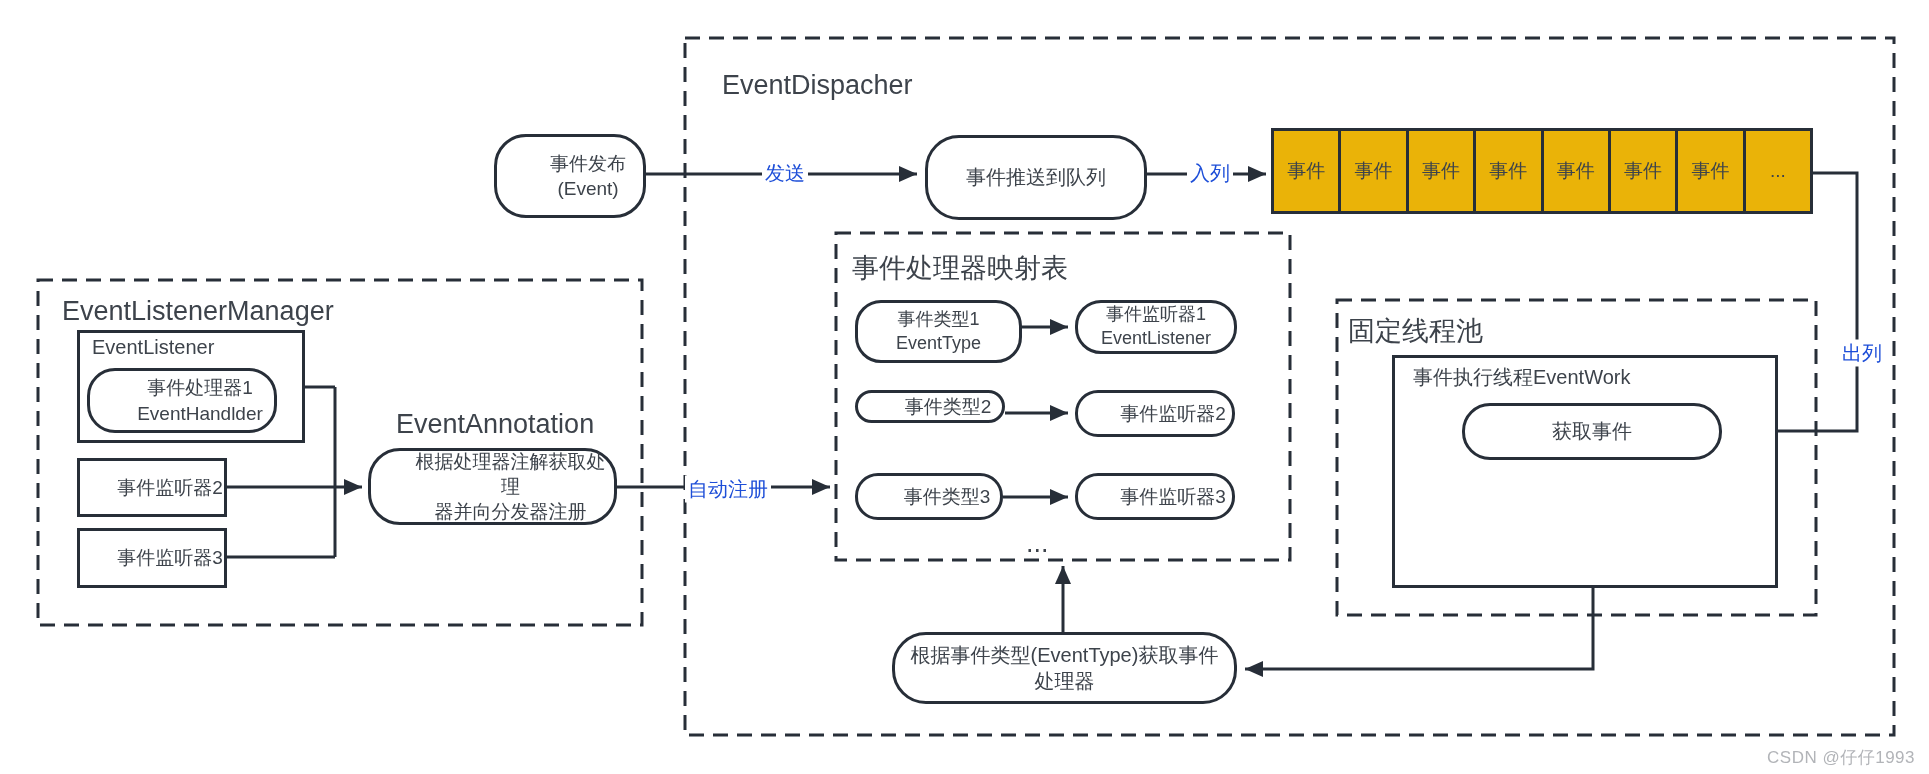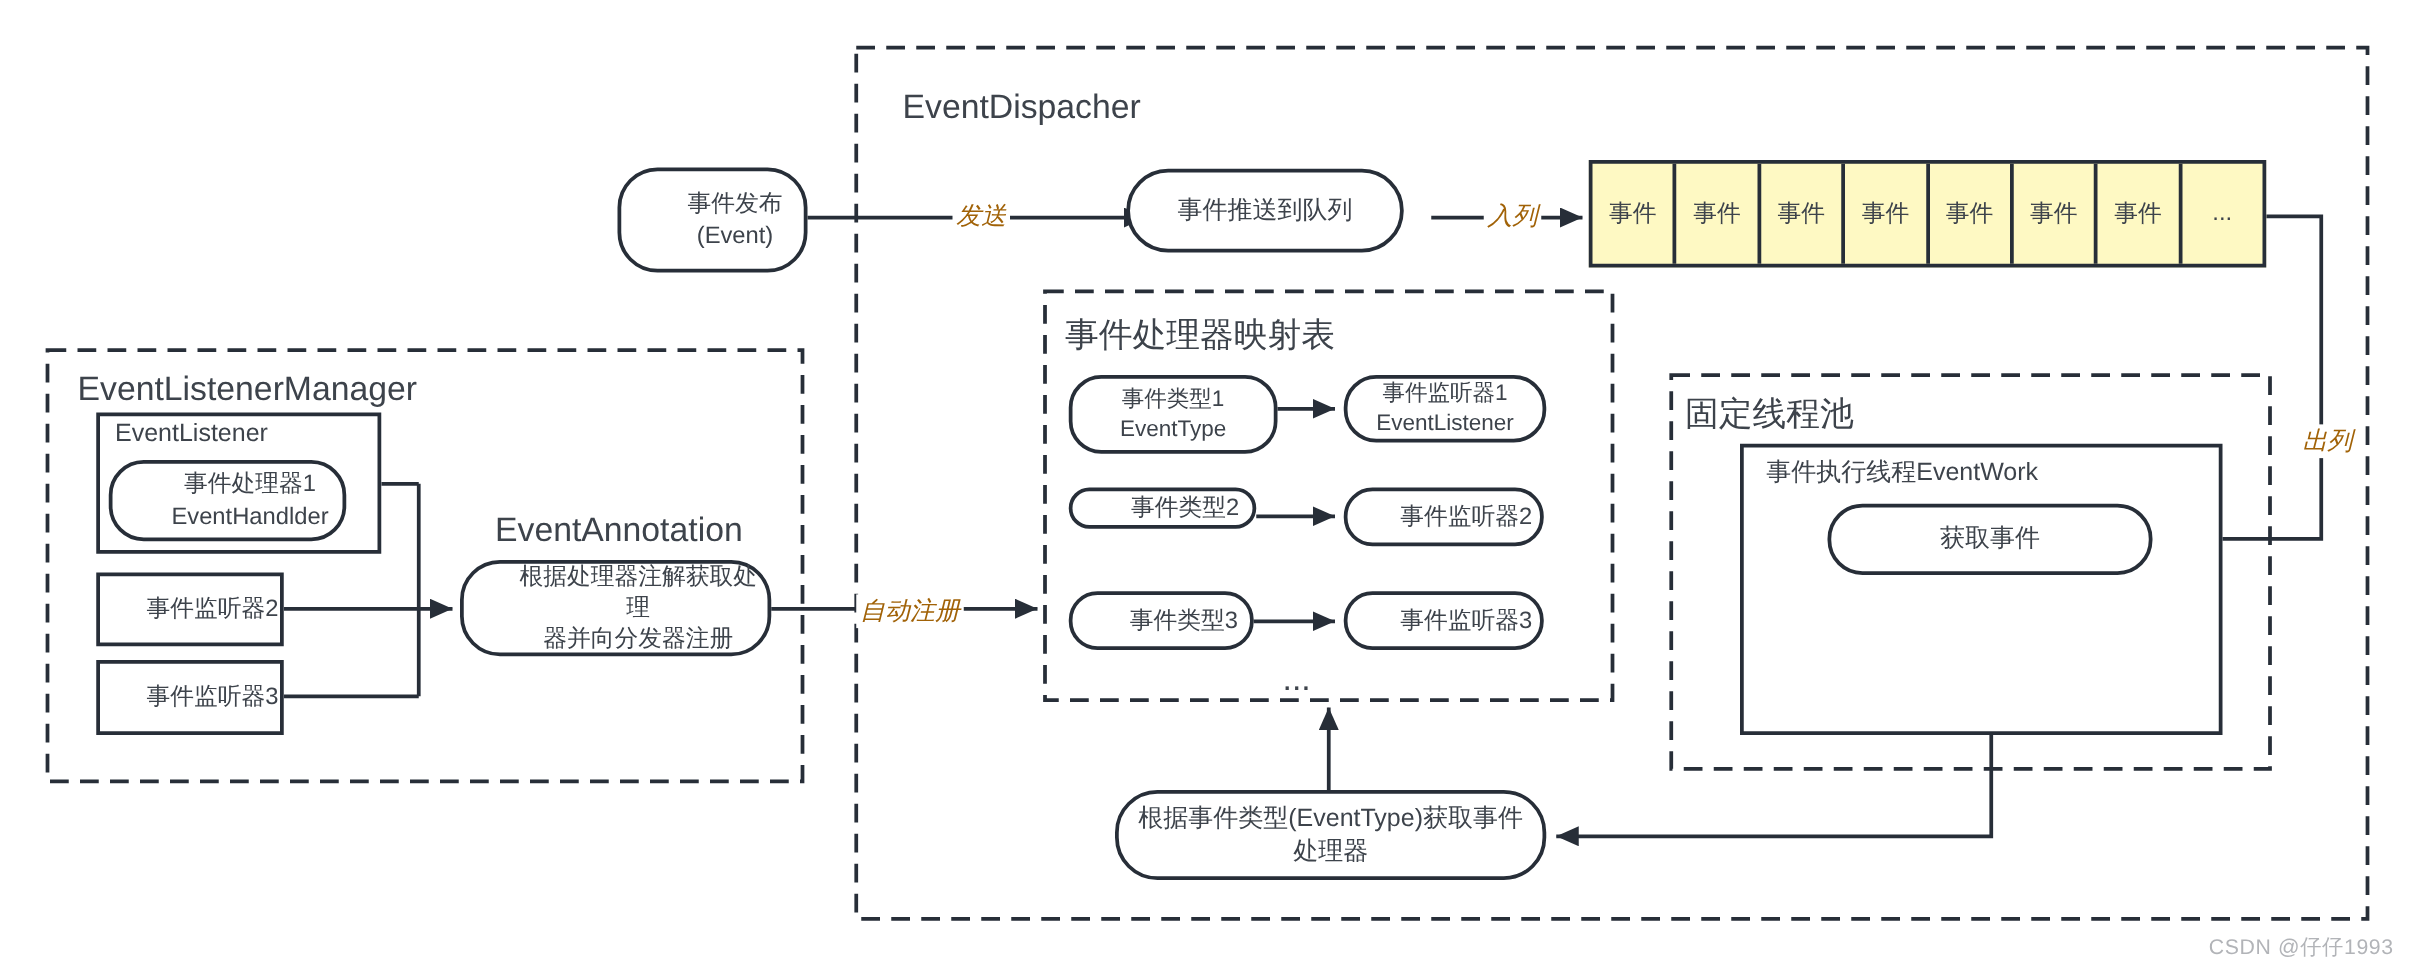--- a/index.html
+++ b/index.html
@@ -12,25 +12,25 @@
   .node{
     position:absolute;z-index:2;background:#ffffff;
     border:3px solid #272e38;box-sizing:border-box;
     display:flex;flex-direction:column;align-items:center;justify-content:center;
     text-align:center;line-height:1.32;
   }
   .rounded{border-radius:30px;}
   .tag{position:absolute;z-index:2;white-space:nowrap;font-size:27px;color:#3d434b;}
   .edge-label{
     position:absolute;z-index:3;transform:translate(-50%,-50%);
-    background:#ffffff;padding:0 3px;font-size:20px;white-space:nowrap;color:#a16207;font-style:italic;
+    background:#ffffff;padding:0 3px;font-size:20px;white-space:nowrap;color:#1d4ed8;
   }
   .t20{font-size:20px;} .t19{font-size:19px;padding-left:36px;} .t18{font-size:18px;}
   .queue{
-    position:absolute;z-index:2;display:flex;background:#fef9c3;
+    position:absolute;z-index:2;display:flex;background:#eab308;
     border:3px solid #272e38;box-sizing:border-box;
   }
   .queue .cell{
     flex:1 1 0;display:flex;align-items:center;justify-content:center;
     font-size:19px;border-left:3px solid #272e38;
   }
   .queue .cell:first-child{border-left:none;}
   .inner-title{position:absolute;z-index:2;font-size:20px;white-space:nowrap;color:#3d434b;}
   .watermark{
     position:absolute;z-index:4;right:14px;top:746px;
@@ -94,21 +94,21 @@
 
   <div class="node rounded t19" style="left:368px;top:448px;width:249px;height:77px;border-radius:32px;">
     <div>根据处理器注解获取处理</div>
     <div>器并向分发器注册</div>
   </div>
 
   <div class="node rounded t19" style="left:494px;top:134px;width:152px;height:84px;border-radius:32px;">
     <div>事件发布</div>
     <div>(Event)</div>
   </div>
-  <div class="node rounded t20" style="left:901px;top:135px;width:222px;height:67px;border-radius:34px;">事件推送到队列</div>
+  <div class="node rounded t20" style="left:925px;top:135px;width:222px;height:85px;border-radius:34px;">事件推送到队列</div>
 
   <div class="queue" style="left:1271px;top:128px;width:542px;height:86px;">
     <div class="cell">事件</div>
     <div class="cell">事件</div>
     <div class="cell">事件</div>
     <div class="cell">事件</div>
     <div class="cell">事件</div>
     <div class="cell">事件</div>
     <div class="cell">事件</div>
     <div class="cell">...</div>

